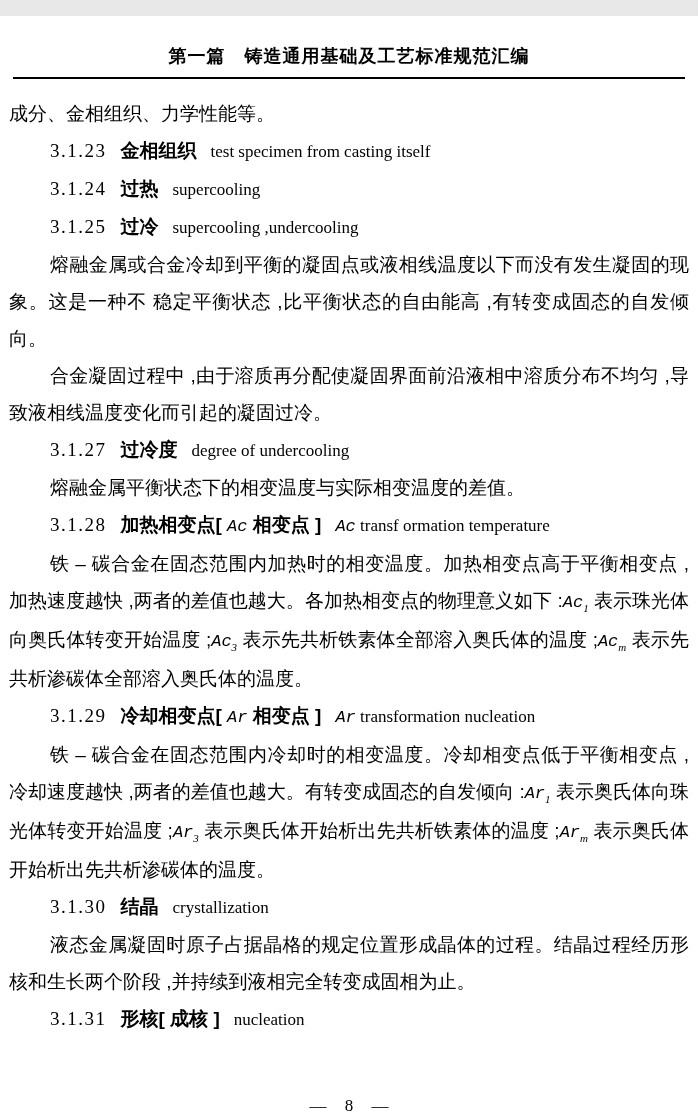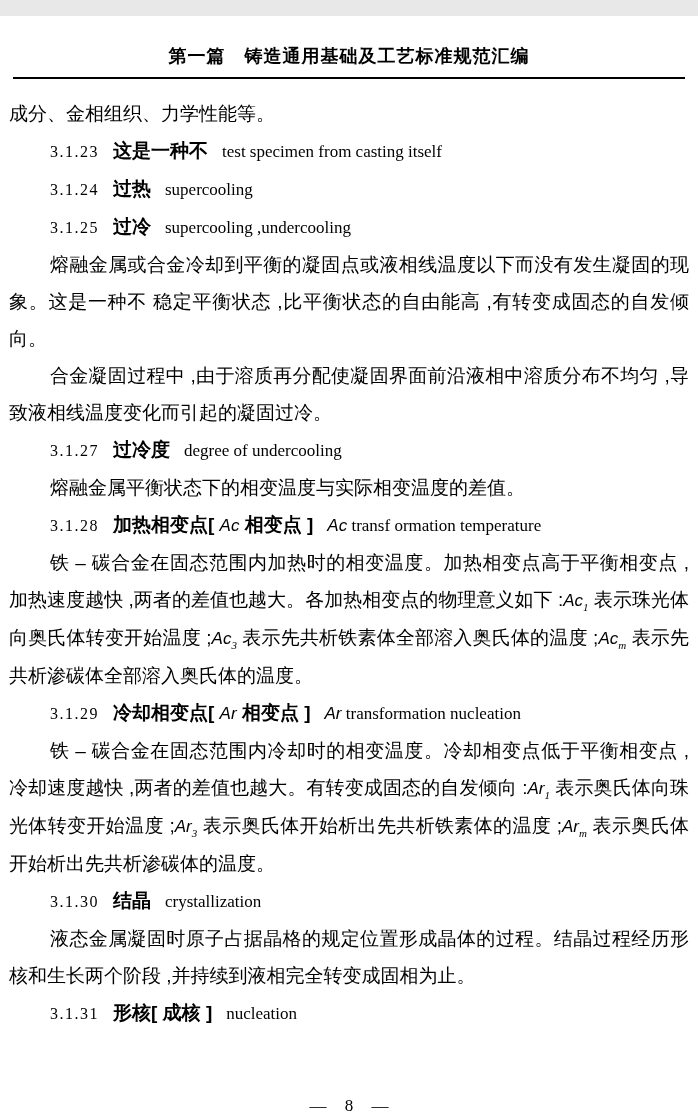--- a/index.html
+++ b/index.html
@@ -35,34 +35,34 @@
   }
   .block {
     margin: 0;
     line-height: 37px;
     text-align: justify;
   }
   .indent { text-indent: 41px; }
   .heading { text-align: left; white-space: nowrap; }
   .h-num {
     font-family: "Liberation Serif", serif;
-    font-size: 16px;
+    font-size: 19px;
     letter-spacing: 1.5px;
     margin-right: 14px;
   }
   .h-term {
     font-weight: bold;
     margin-right: 14px;
   }
   .h-en {
     font-family: "Liberation Serif", serif;
     font-size: 17px;
   }
   .var {
-    font-family: Liberation Sans, sans-serif;
+    font-family: Liberation Mono, monospace;
     font-style: italic;
     font-weight: normal;
     font-size: 17px;
   }
   .var-sub {
     font-family: "Liberation Serif", serif;
     font-style: italic;
     font-size: 11px;
     line-height: 0;
   }
@@ -83,21 +83,21 @@
 <body>
 
 <div class="page">
   <div class="page-header">
     <div class="header-title">第一篇　铸造通用基础及工艺标准规范汇编</div>
     <div class="header-rule"></div>
   </div>
 
   <div class="doc-body">
       <div class="block para"><span>成分、金相组织、力学性能等。</span></div>
-      <div class="block heading indent"><span class="h-num">3.1.23</span><span class="h-term"><span>这是一种不</span></span><span class="h-en"><span>test specimen from casting itself</span></span></div>
+      <div class="block heading indent"><span class="h-num">3.1.23</span><span class="h-term"><span>金相组织</span></span><span class="h-en"><span>test specimen from casting itself</span></span></div>
       <div class="block heading indent"><span class="h-num">3.1.24</span><span class="h-term"><span>过热</span></span><span class="h-en"><span>supercooling</span></span></div>
       <div class="block heading indent"><span class="h-num">3.1.25</span><span class="h-term"><span>过冷</span></span><span class="h-en"><span>supercooling ,undercooling</span></span></div>
       <div class="block para indent"><span>熔融金属或合金冷却到平衡的凝固点或液相线温度以下而没有发生凝固的现象。这是一种不 稳定平衡状态 ,比平衡状态的自由能高 ,有转变成固态的自发倾向。</span></div>
       <div class="block para indent"><span>合金凝固过程中 ,由于溶质再分配使凝固界面前沿液相中溶质分布不均匀 ,导致液相线温度变化而引起的凝固过冷。</span></div>
       <div class="block heading indent"><span class="h-num">3.1.27</span><span class="h-term"><span>过冷度</span></span><span class="h-en"><span>degree of undercooling</span></span></div>
       <div class="block para indent"><span>熔融金属平衡状态下的相变温度与实际相变温度的差值。</span></div>
       <div class="block heading indent"><span class="h-num">3.1.28</span><span class="h-term"><span>加热相变点[ </span><span class="var">Ac</span><span> 相变点 ]</span></span><span class="h-en"><span class="var">Ac</span><span> transf ormation temperature</span></span></div>
       <div class="block para indent"><span>铁 – 碳合金在固态范围内加热时的相变温度。加热相变点高于平衡相变点 ,加热速度越快 ,两者的差值也越大。各加热相变点的物理意义如下 :</span><span class="var">Ac</span><sub class="var-sub">1</sub><span> 表示珠光体向奥氏体转变开始温度 ;</span><span class="var">Ac</span><sub class="var-sub">3</sub><span> 表示先共析铁素体全部溶入奥氏体的温度 ;</span><span class="var">Ac</span><sub class="var-sub">m</sub><span> 表示先共析渗碳体全部溶入奥氏体的温度。</span></div>
       <div class="block heading indent"><span class="h-num">3.1.29</span><span class="h-term"><span>冷却相变点[ </span><span class="var">Ar</span><span> 相变点 ]</span></span><span class="h-en"><span class="var">Ar</span><span> transformation nucleation</span></span></div>
       <div class="block para indent"><span>铁 – 碳合金在固态范围内冷却时的相变温度。冷却相变点低于平衡相变点 ,冷却速度越快 ,两者的差值也越大。有转变成固态的自发倾向 :</span><span class="var">Ar</span><sub class="var-sub">1</sub><span> 表示奥氏体向珠光体转变开始温度 ;</span><span class="var">Ar</span><sub class="var-sub">3</sub><span> 表示奥氏体开始析出先共析铁素体的温度 ;</span><span class="var">Ar</span><sub class="var-sub">m</sub><span> 表示奥氏体开始析出先共析渗碳体的温度。</span></div>

